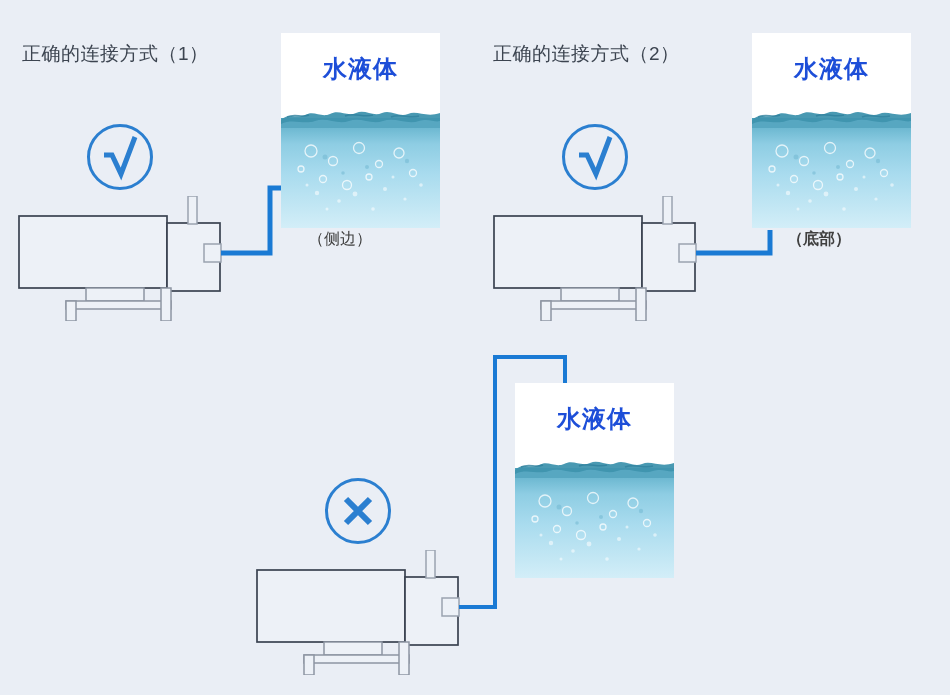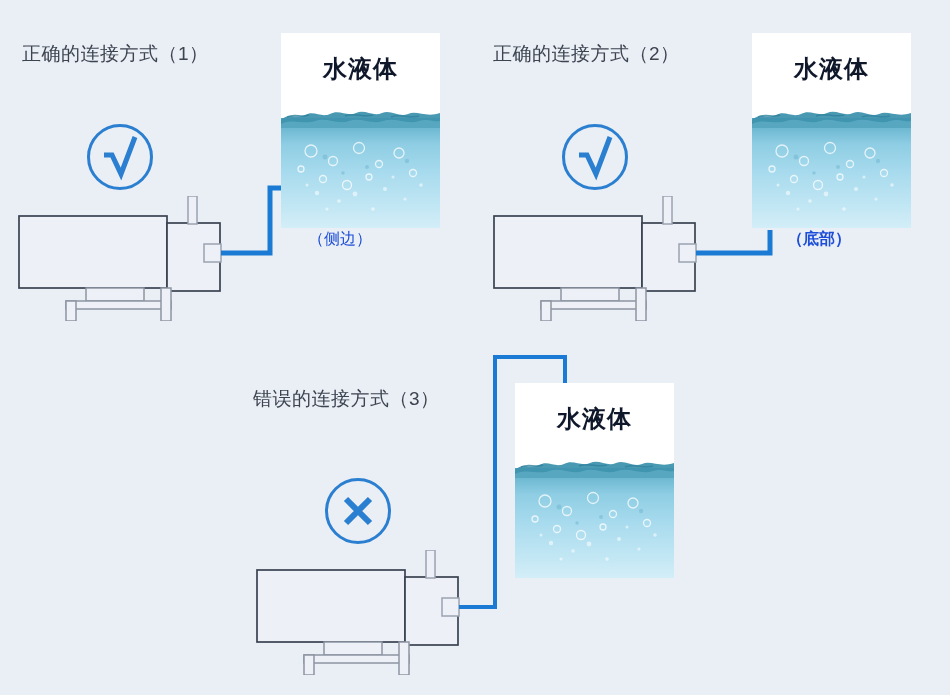--- a/index.html
+++ b/index.html
@@ -30,21 +30,21 @@
     white-space: nowrap;
   }
   #title-1 { left: 22px;  top: 41px; }
   #title-2 { left: 493px; top: 41px; }
   #title-3 { left: 253px; top: 386px; }
 
   
   .panel-caption {
     position: absolute;
     font-size: 16px;
-    color: #1d4ed8;
+    color: #404040;
     white-space: nowrap;
   }
   #caption-1 { left: 308px; top: 229px; }
   #caption-2 { left: 787px; top: 229px; font-weight: bold; }
 
   
   .mark {
     position: absolute;
     width: 66px;
     height: 66px;
@@ -67,21 +67,21 @@
   #tank-2 { left: 752px; top: 33px;  width: 159px; height: 195px; }
   #tank-3 { left: 515px; top: 383px; width: 159px; height: 195px; }
 
   .tank-label {
     position: absolute;
     left: 0; right: 0;
     top: 20px;
     text-align: center;
     font-size: 24px;
     font-weight: bold;
-    color: #0f172a;
+    color: #1d4ed8;
     letter-spacing: 1px;
     z-index: 4;
   }
   
   .water {
     position: absolute;
     left: 0; right: 0; bottom: 0;
     height: 110px;
     background: linear-gradient(to bottom,
         #4d9fba 0px,
@@ -111,21 +111,20 @@
   
   .pipe { position: absolute; left: 0; top: 0; pointer-events: none; }
 </style>
 </head>
 <body>
 
 <div id="stage">
 
   <div class="panel-title" id="title-1">正确的连接方式（1）</div>
   <div class="panel-title" id="title-2">正确的连接方式（2）</div>
-  <div class="panel-title" id="title-3">错误的连接方式（3）</div>
 
   <div class="panel-caption" id="caption-1">（侧边）</div>
   <div class="panel-caption" id="caption-2">（底部）</div>
 
   <div class="mark" id="mark-1">
     <svg width="60" height="60" viewBox="0 0 60 60">
       <path d="M 14 28 L 22 28 L 31 47 L 45 10" stroke="#2b7fd0" stroke-width="5" fill="none" stroke-linecap="butt" stroke-linejoin="miter"></path>
     </svg>
   </div>
 

